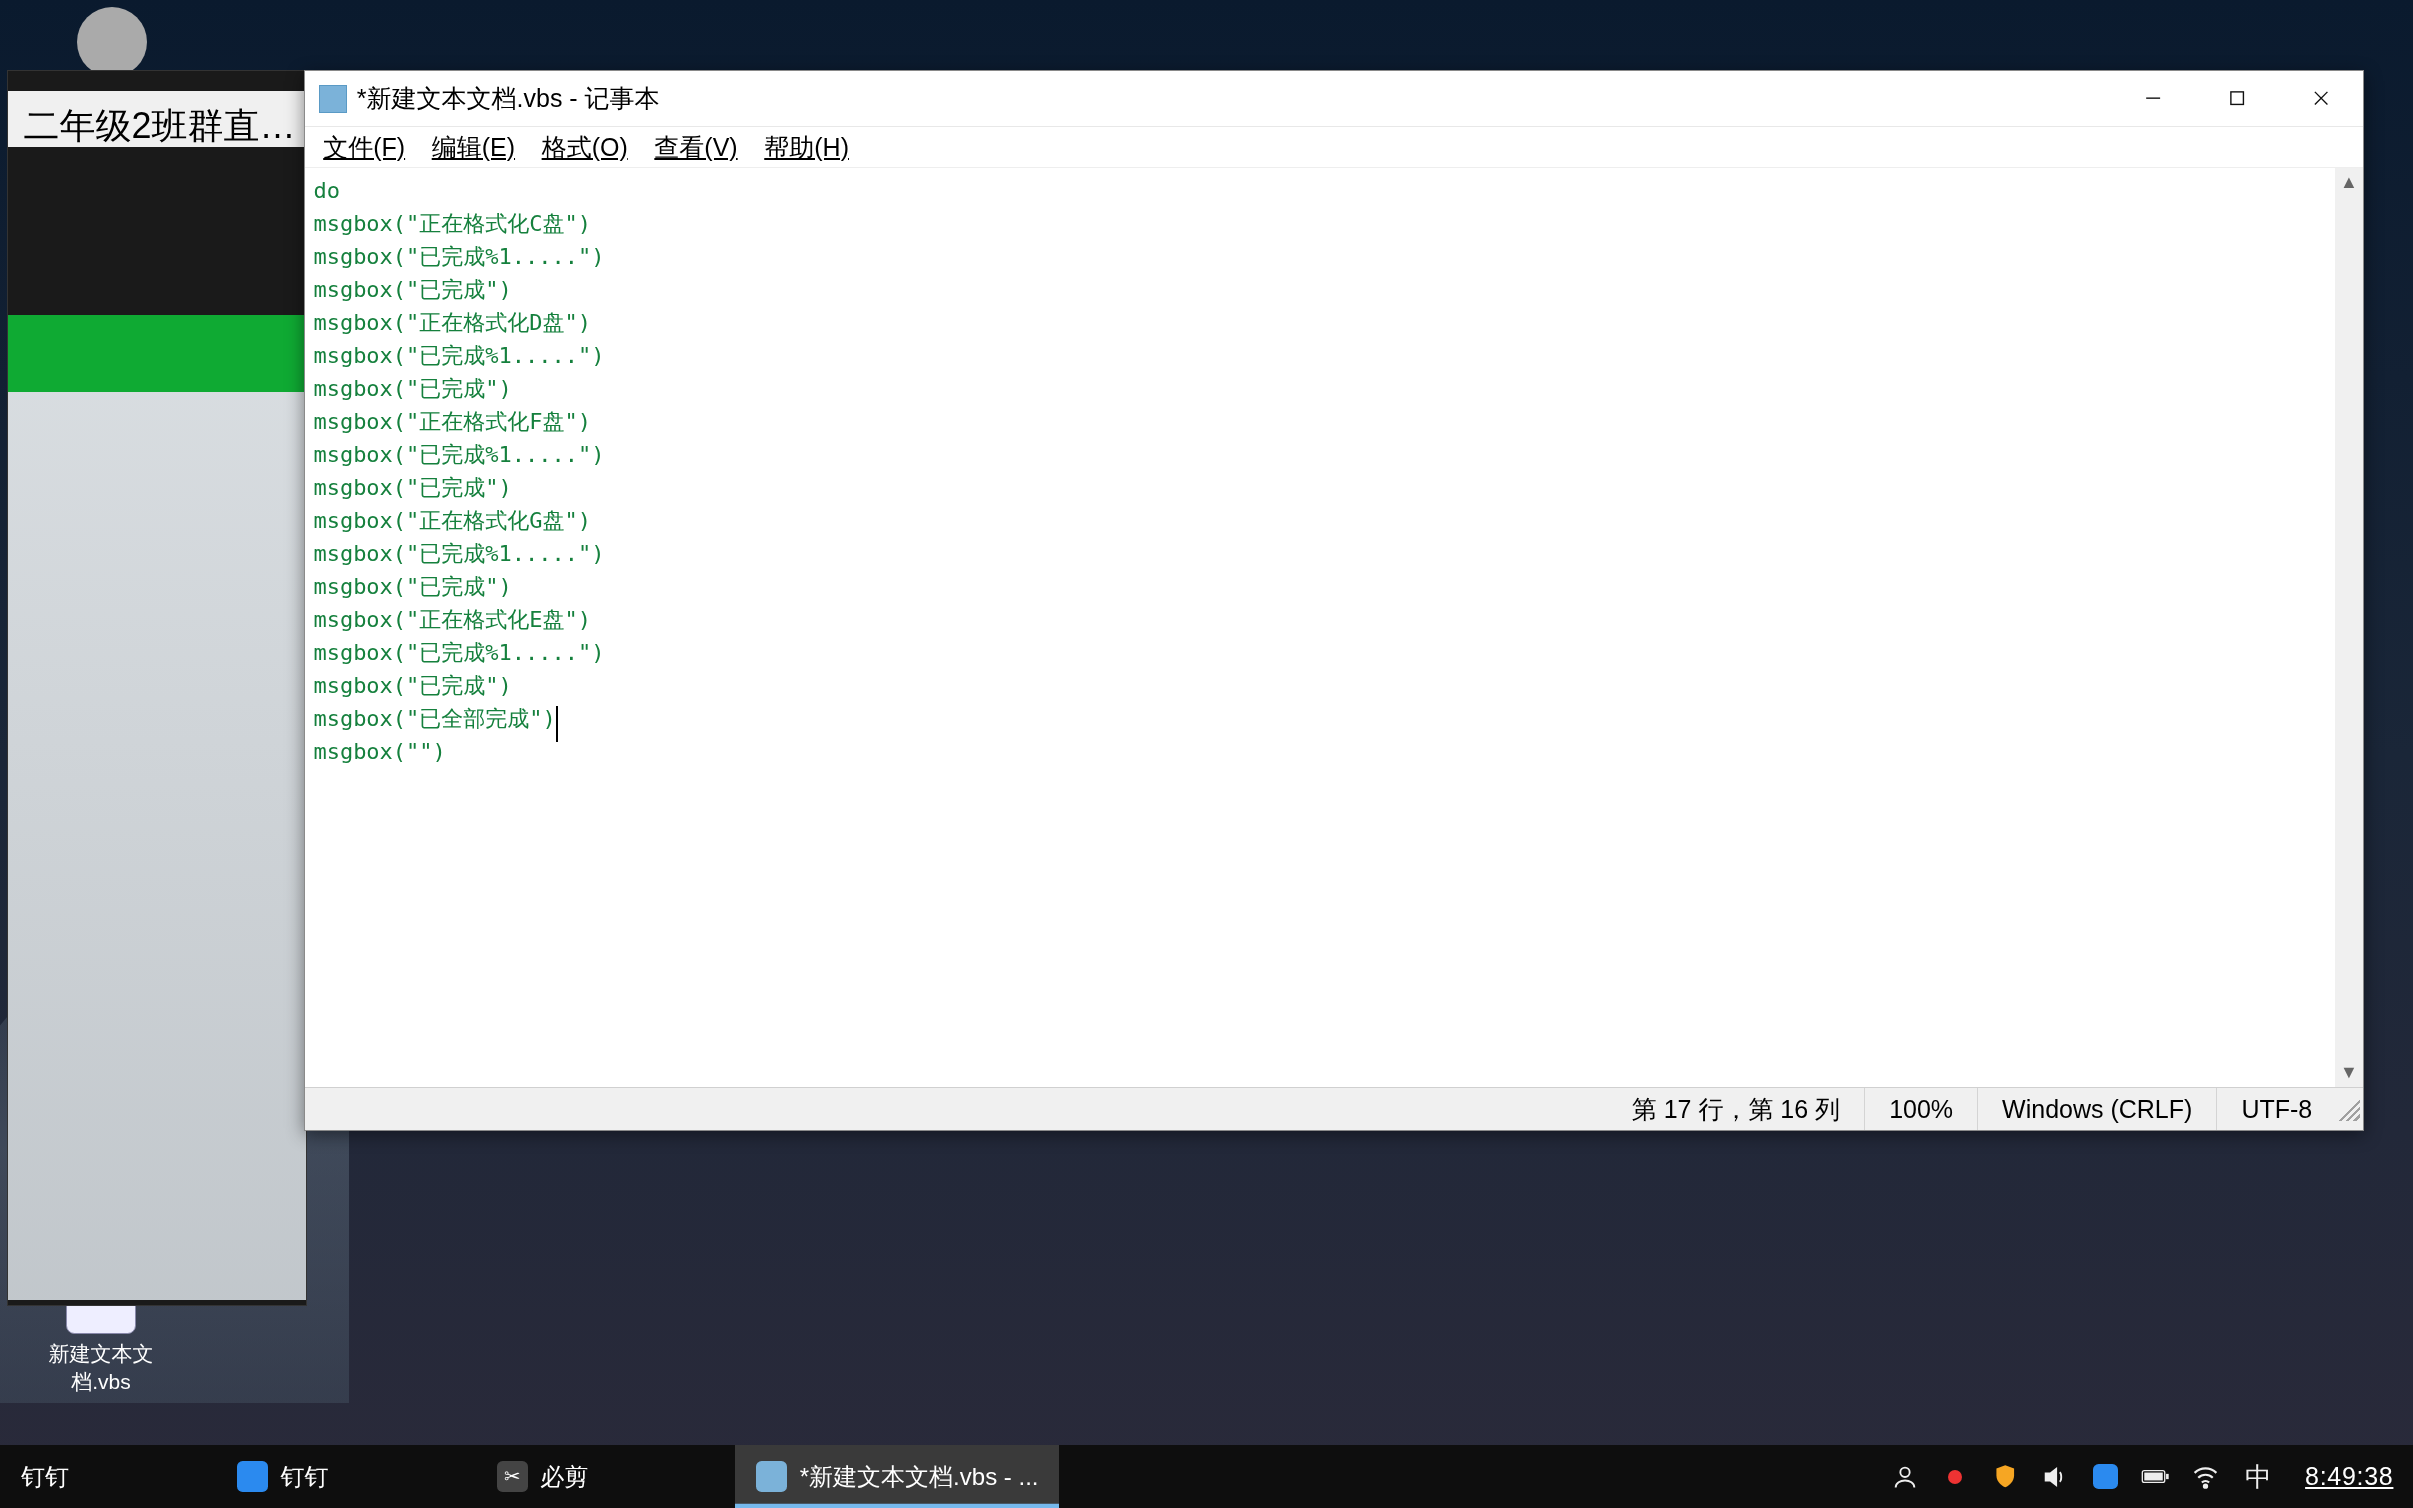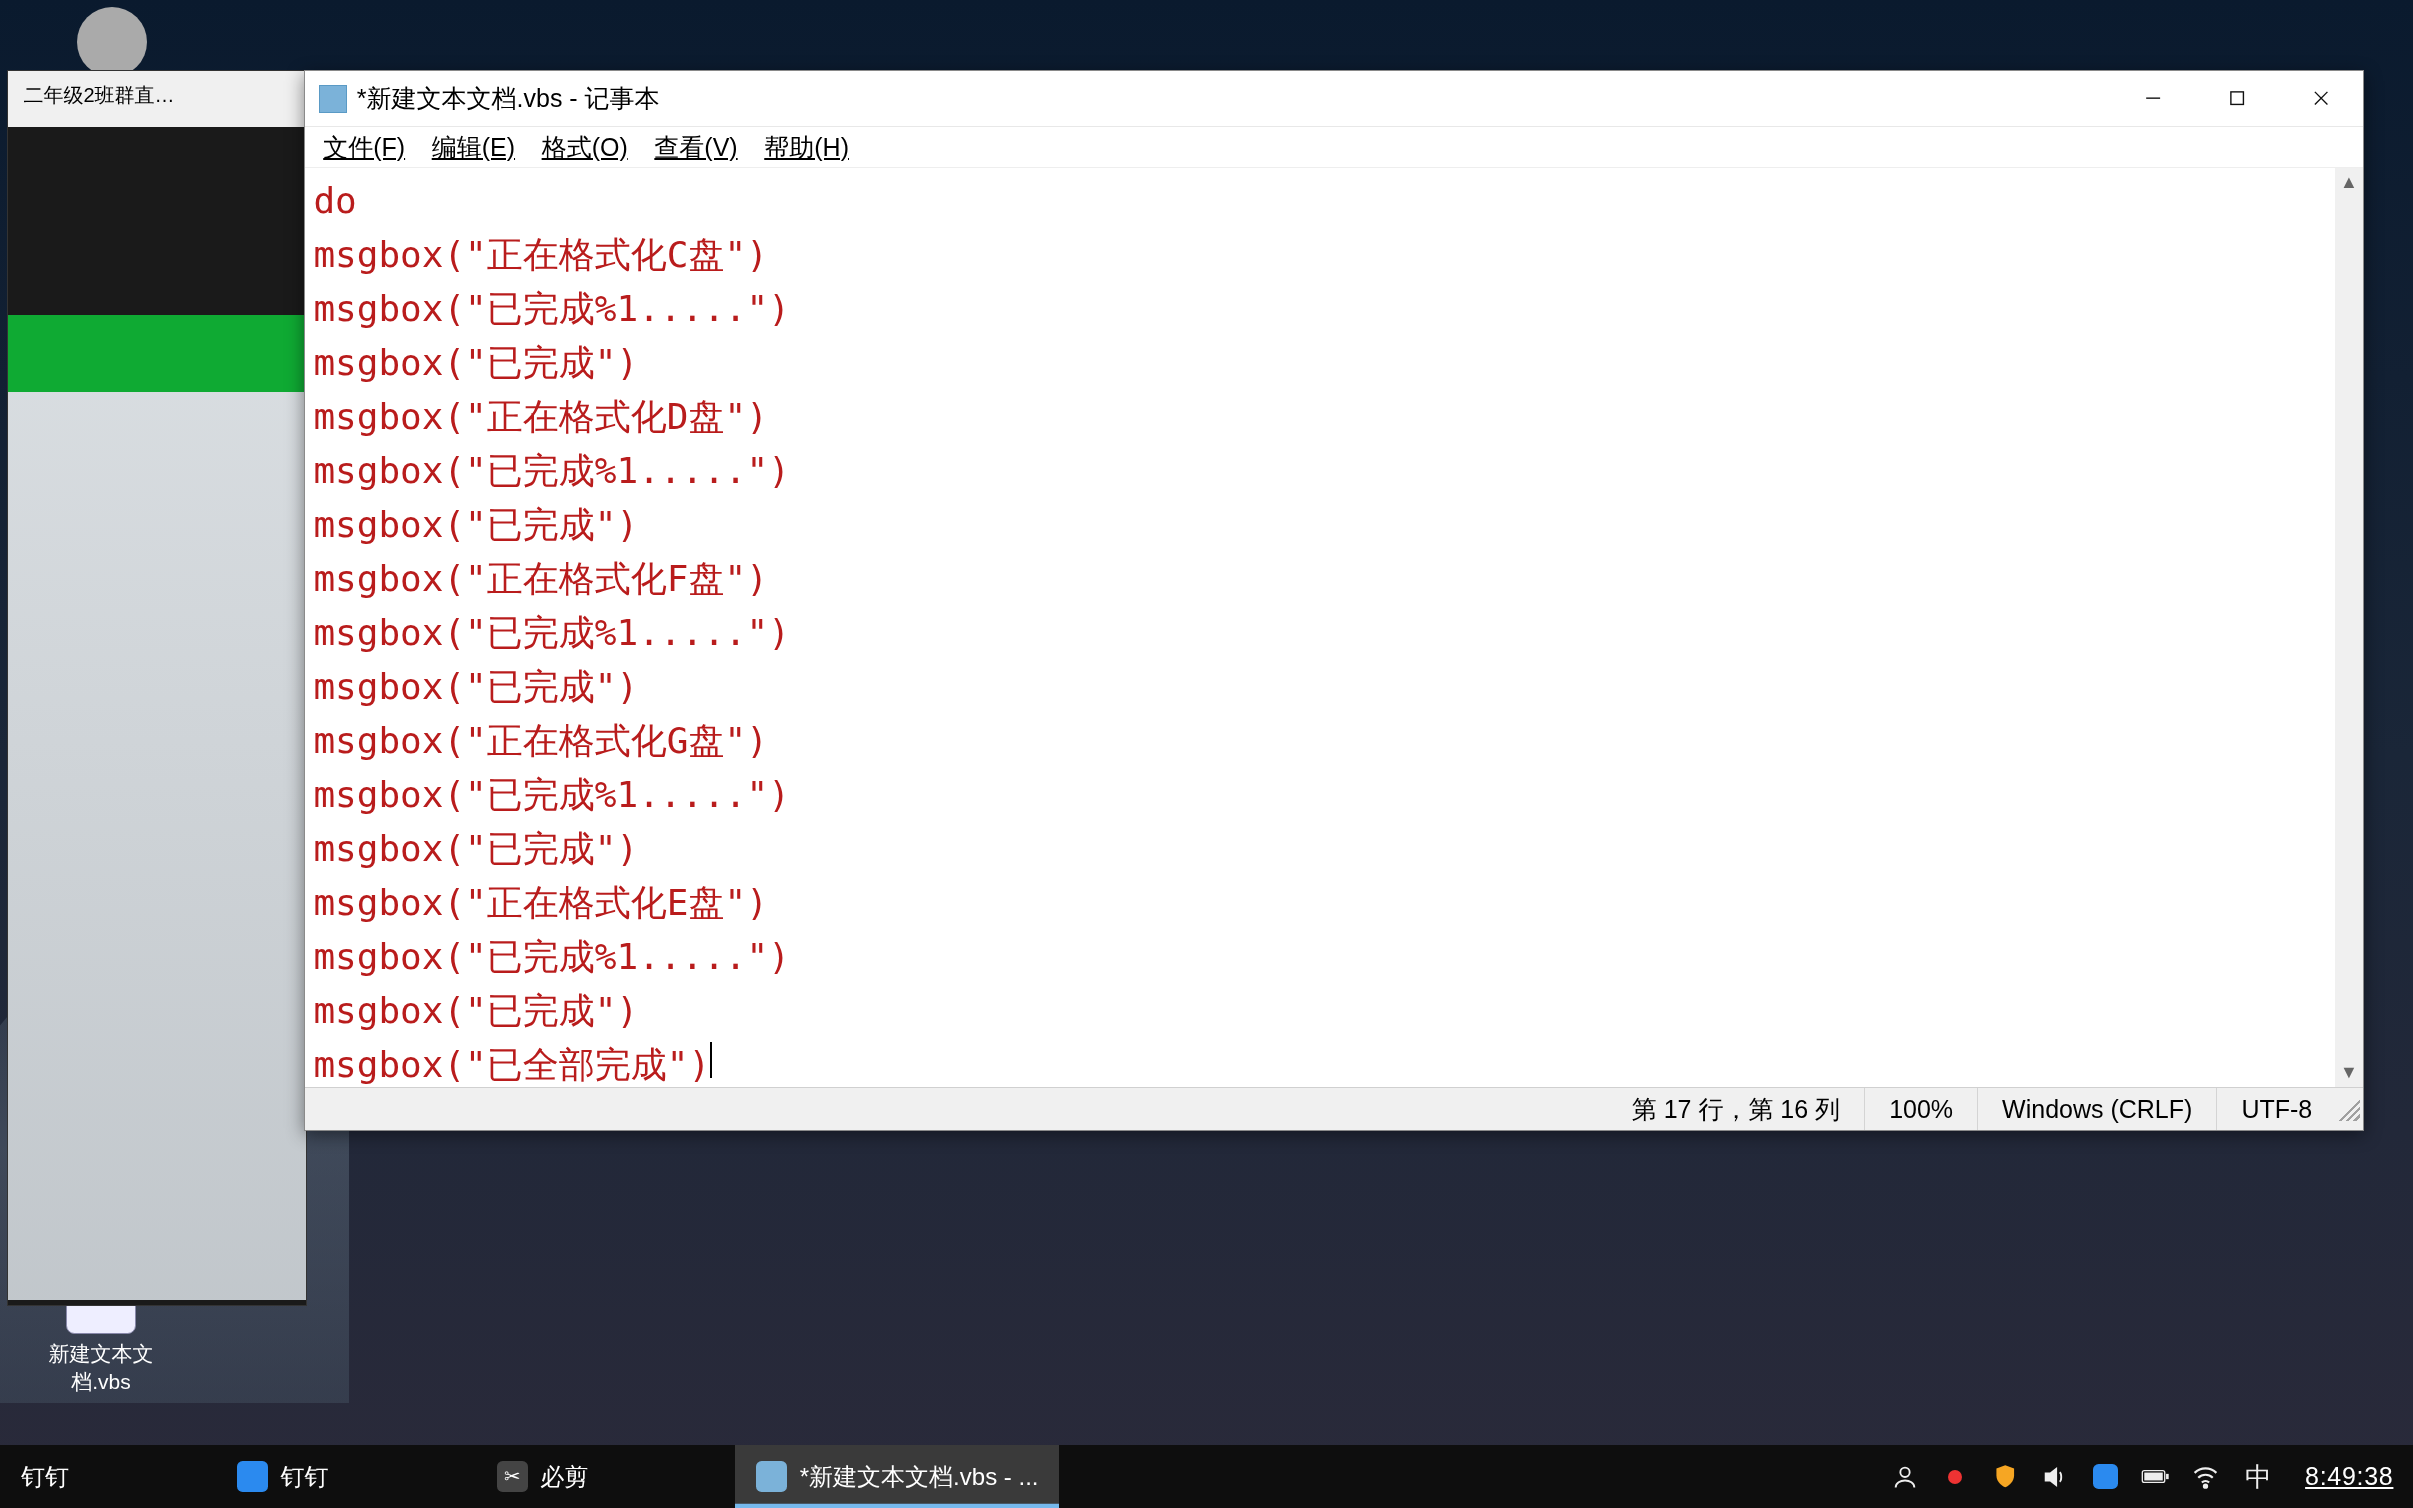--- a/index.html
+++ b/index.html
@@ -55,25 +55,26 @@
       left: 7px;
       width: 300px;
       height: 1236px;
       background: #1a1a1a;
       border: 0.7px solid #333;
     }
     .bg-window-title {
       background: #f0f0f0;
       color: #000;
       padding: 11.2px 15.4px;
-      font-size: 20px;
+      font-size: 36px;
       font-weight: 400;
       height: 56px;
       white-space: nowrap;
       overflow: hidden;
+      margin-top: 20px;
     }
     .bg-window-greenbar {
       position: absolute;
       top: 244px;
       left: 0;
       width: 100%;
       height: 77px;
       background: #0faa33;
     }
     .bg-window-body-light {
@@ -141,25 +142,25 @@
       padding: 2.8px 9.8px;
       cursor: pointer;
     }
     .text-area {
       flex: 1;
       position: relative;
       overflow: hidden;
     }
     .text-content {
       padding: 5.6px 8.4px;
-      font-size: 36px;
+      font-size: 22px;
       font-family: "Microsoft YaHei", Consolas, monospace;
       line-height: 1.50;
       white-space: pre;
-      color: #b91c1c;
+      color: #15803d;
       width: calc(100% - 28px);
     }
     .caret-line { position: relative; display: inline-block; }
     .caret-line::after {
       content: "";
       position: absolute;
       right: -2.1px; top: 4.2px;
       width: 2.1px; height: 36px;
       background: #000;
       animation: blink 1s step-end infinite;

